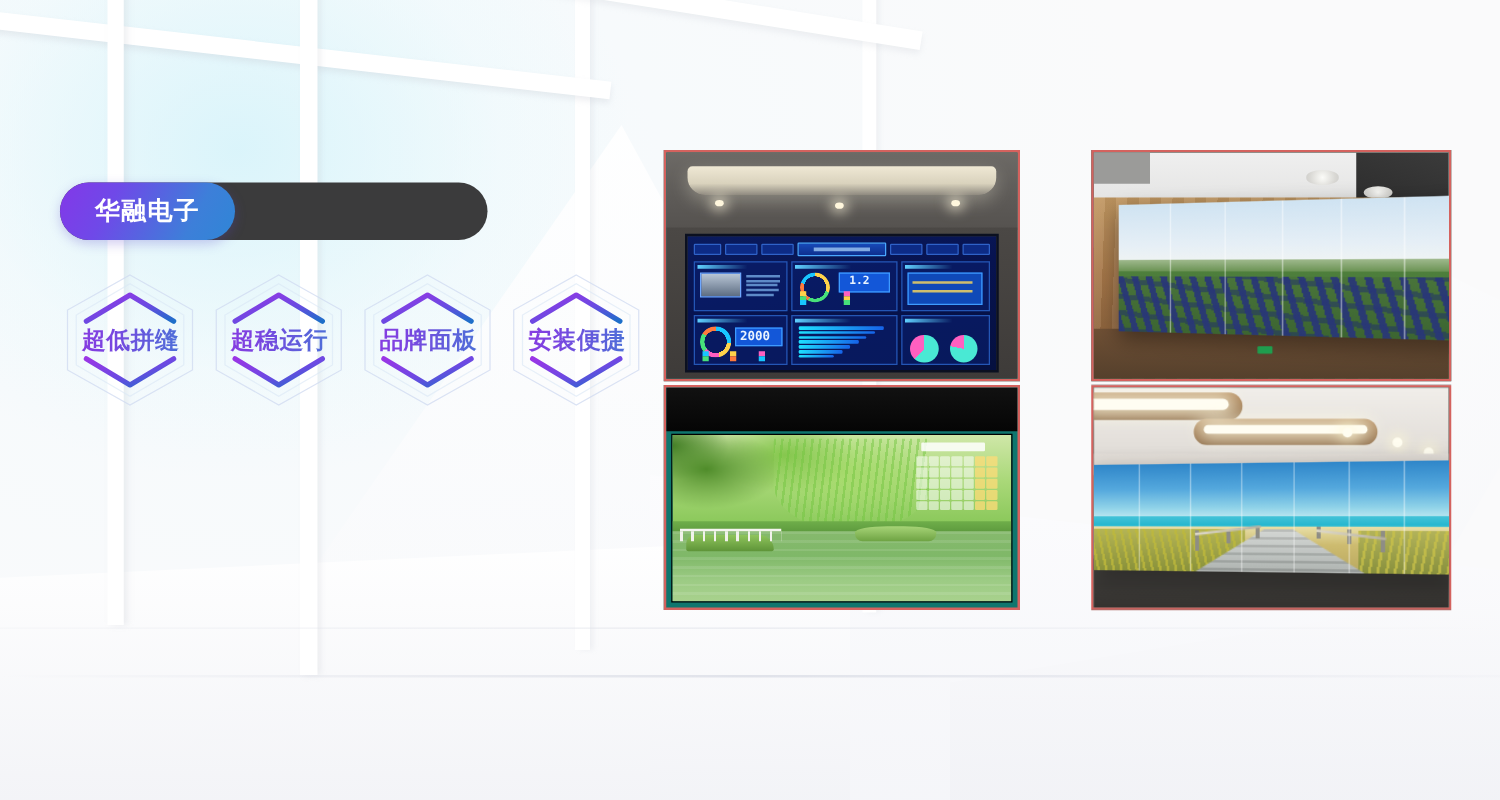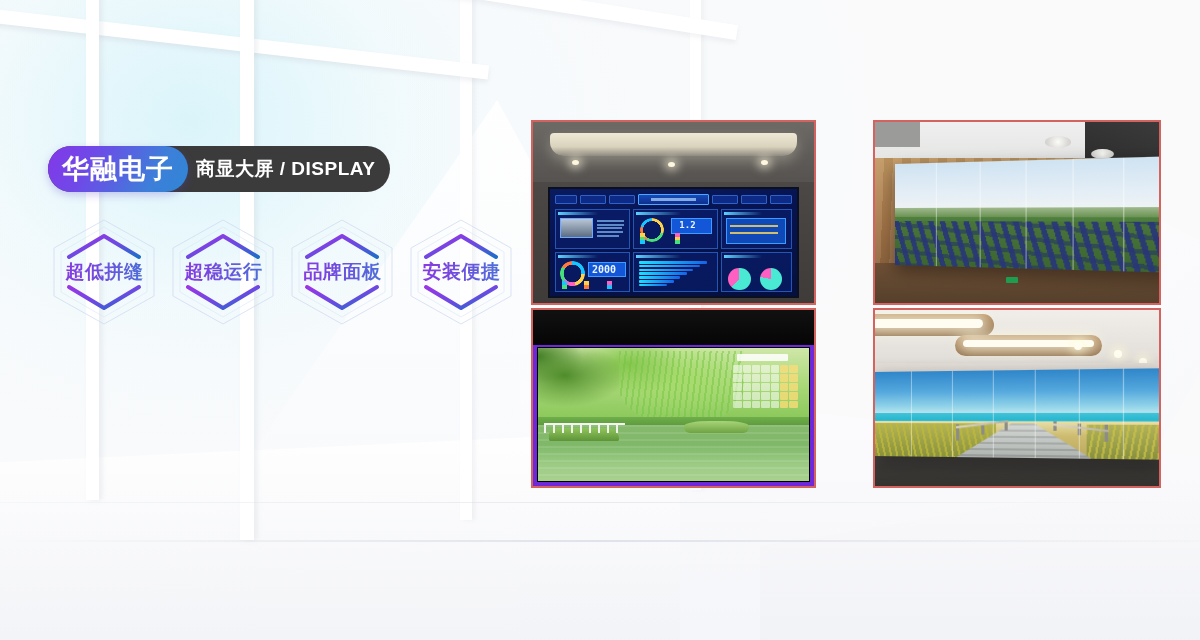--- a/index.html
+++ b/index.html
@@ -76,21 +76,21 @@
     white-space:nowrap;
   }
   .badge-pill {
     position:absolute; left:0; top:0; width:140px; height:46px;
     border-radius:23px;
     background:linear-gradient(118deg,#8338e8 0%,#6f49e8 30%,#3d7fd9 75%,#2f86d6 100%);
     box-shadow:0 3px 9px rgba(90,70,200,.28);
   }
   .badge-pill-label {
     position:absolute; inset:0; line-height:46px; text-align:center;
-    color:#ffffff; font-size:27px; font-weight:bold; letter-spacing:1px;
+    color:#ffffff; font-size:20px; font-weight:bold; letter-spacing:1px;
   }
 
   
   .headline {
     margin-top:27px;
     font-size:47px; font-weight:bold; color:#4a4a4c;
     letter-spacing:0px; line-height:1.04; white-space:nowrap;
   }
   .subline {
     margin-top:13px;
@@ -116,21 +116,21 @@
     position:absolute; left:531px; top:120px;
     width:630px; height:368px;
     display:grid;
     grid-template-columns:285px 288px;
     grid-template-rows:185px 180px;
     column-gap:57px; row-gap:3px;
   }
   .photo {
     position:relative; overflow:hidden;
     border:2px solid #d4625e;
-    background:#6d28d9;
+    background:#0f766e;
   }
 
   
   .p1 .ceiling {
     position:absolute; left:0; top:0; right:0; height:34%;
     background:linear-gradient(180deg,#6d6a66 0%,#5e5b58 55%,#55524f 100%);
   }
   .p1 .cove {
     position:absolute; left:6%; top:6%; width:88%; height:13%;
     border-radius:4px 4px 14px 14px;
@@ -317,21 +317,20 @@
   <div class="beam b-v2"></div>
 
   <div class="floor-line2"></div>
   <div class="floor-line"></div>
 </div>
 
 <div class="left">
 
   <div class="badge-row">
     <div class="badge-dark"></div>
-    <div class="badge-dark-label">商显大屏 / DISPLAY</div>
     <div class="badge-pill">
       <div class="badge-pill-label">华融电子</div>
     </div>
   </div>
 
 
   <div class="hexes">
 
     <div class="hex-cell">
       <svg width="113" height="112" viewBox="0 0 113 112">

